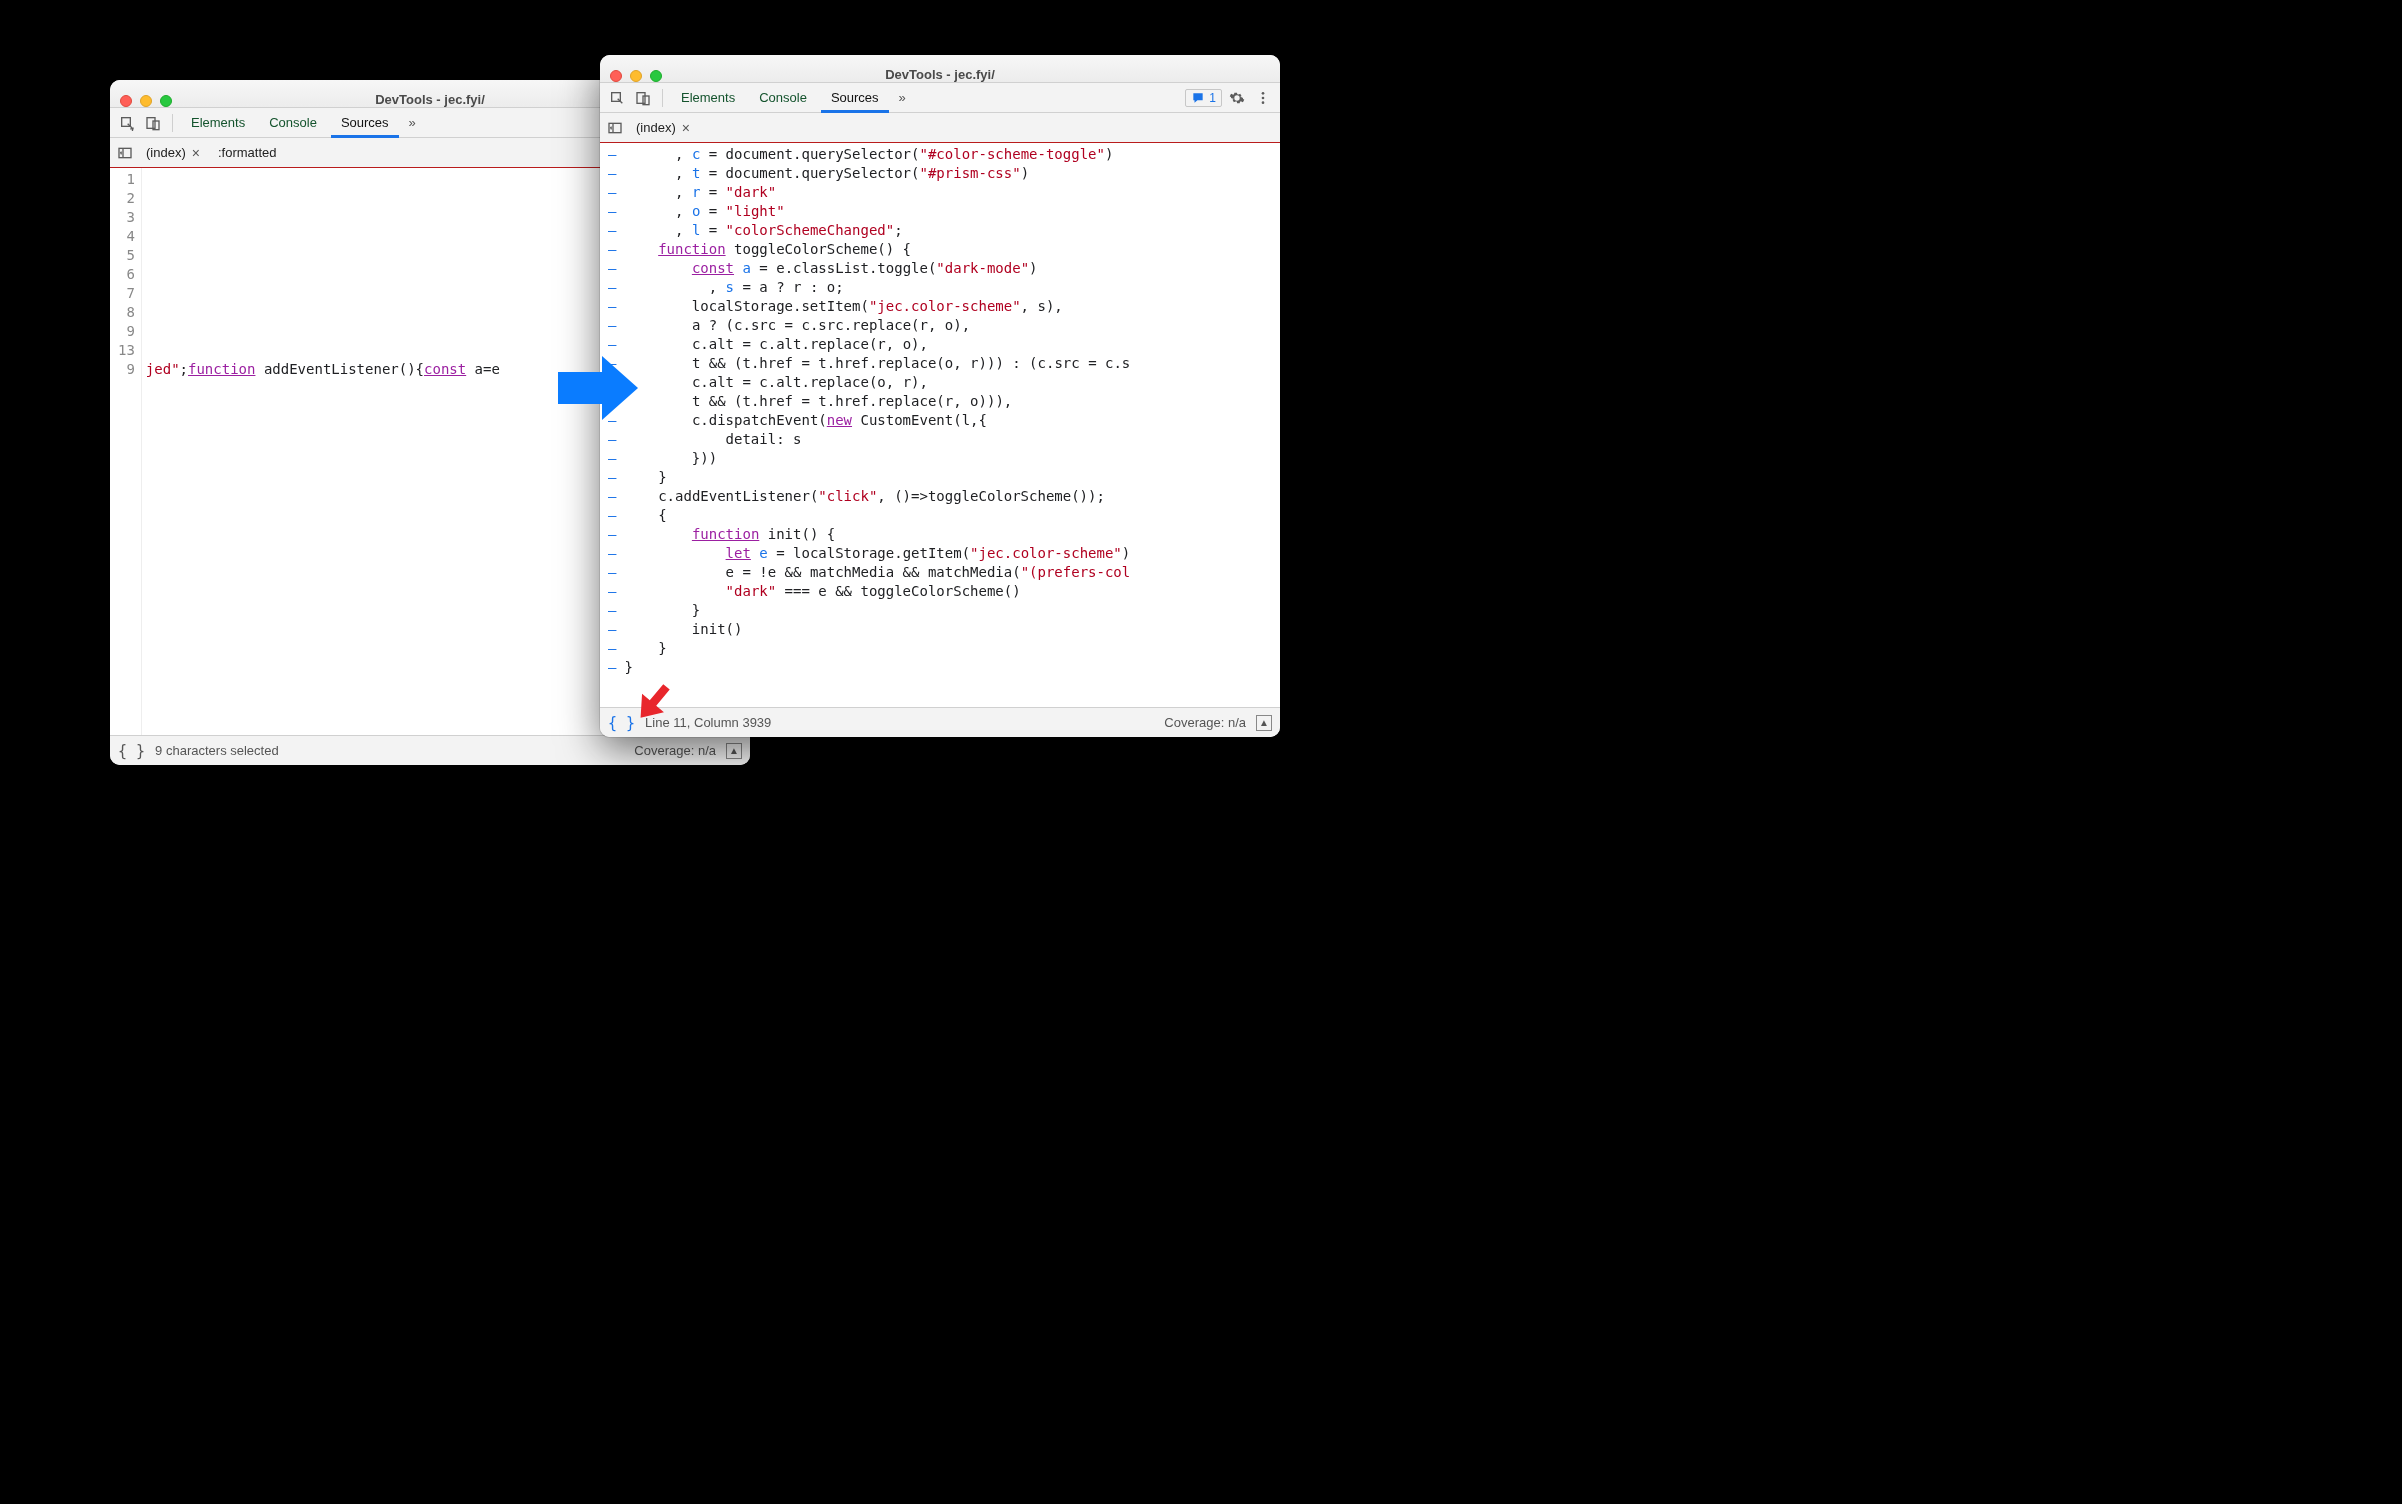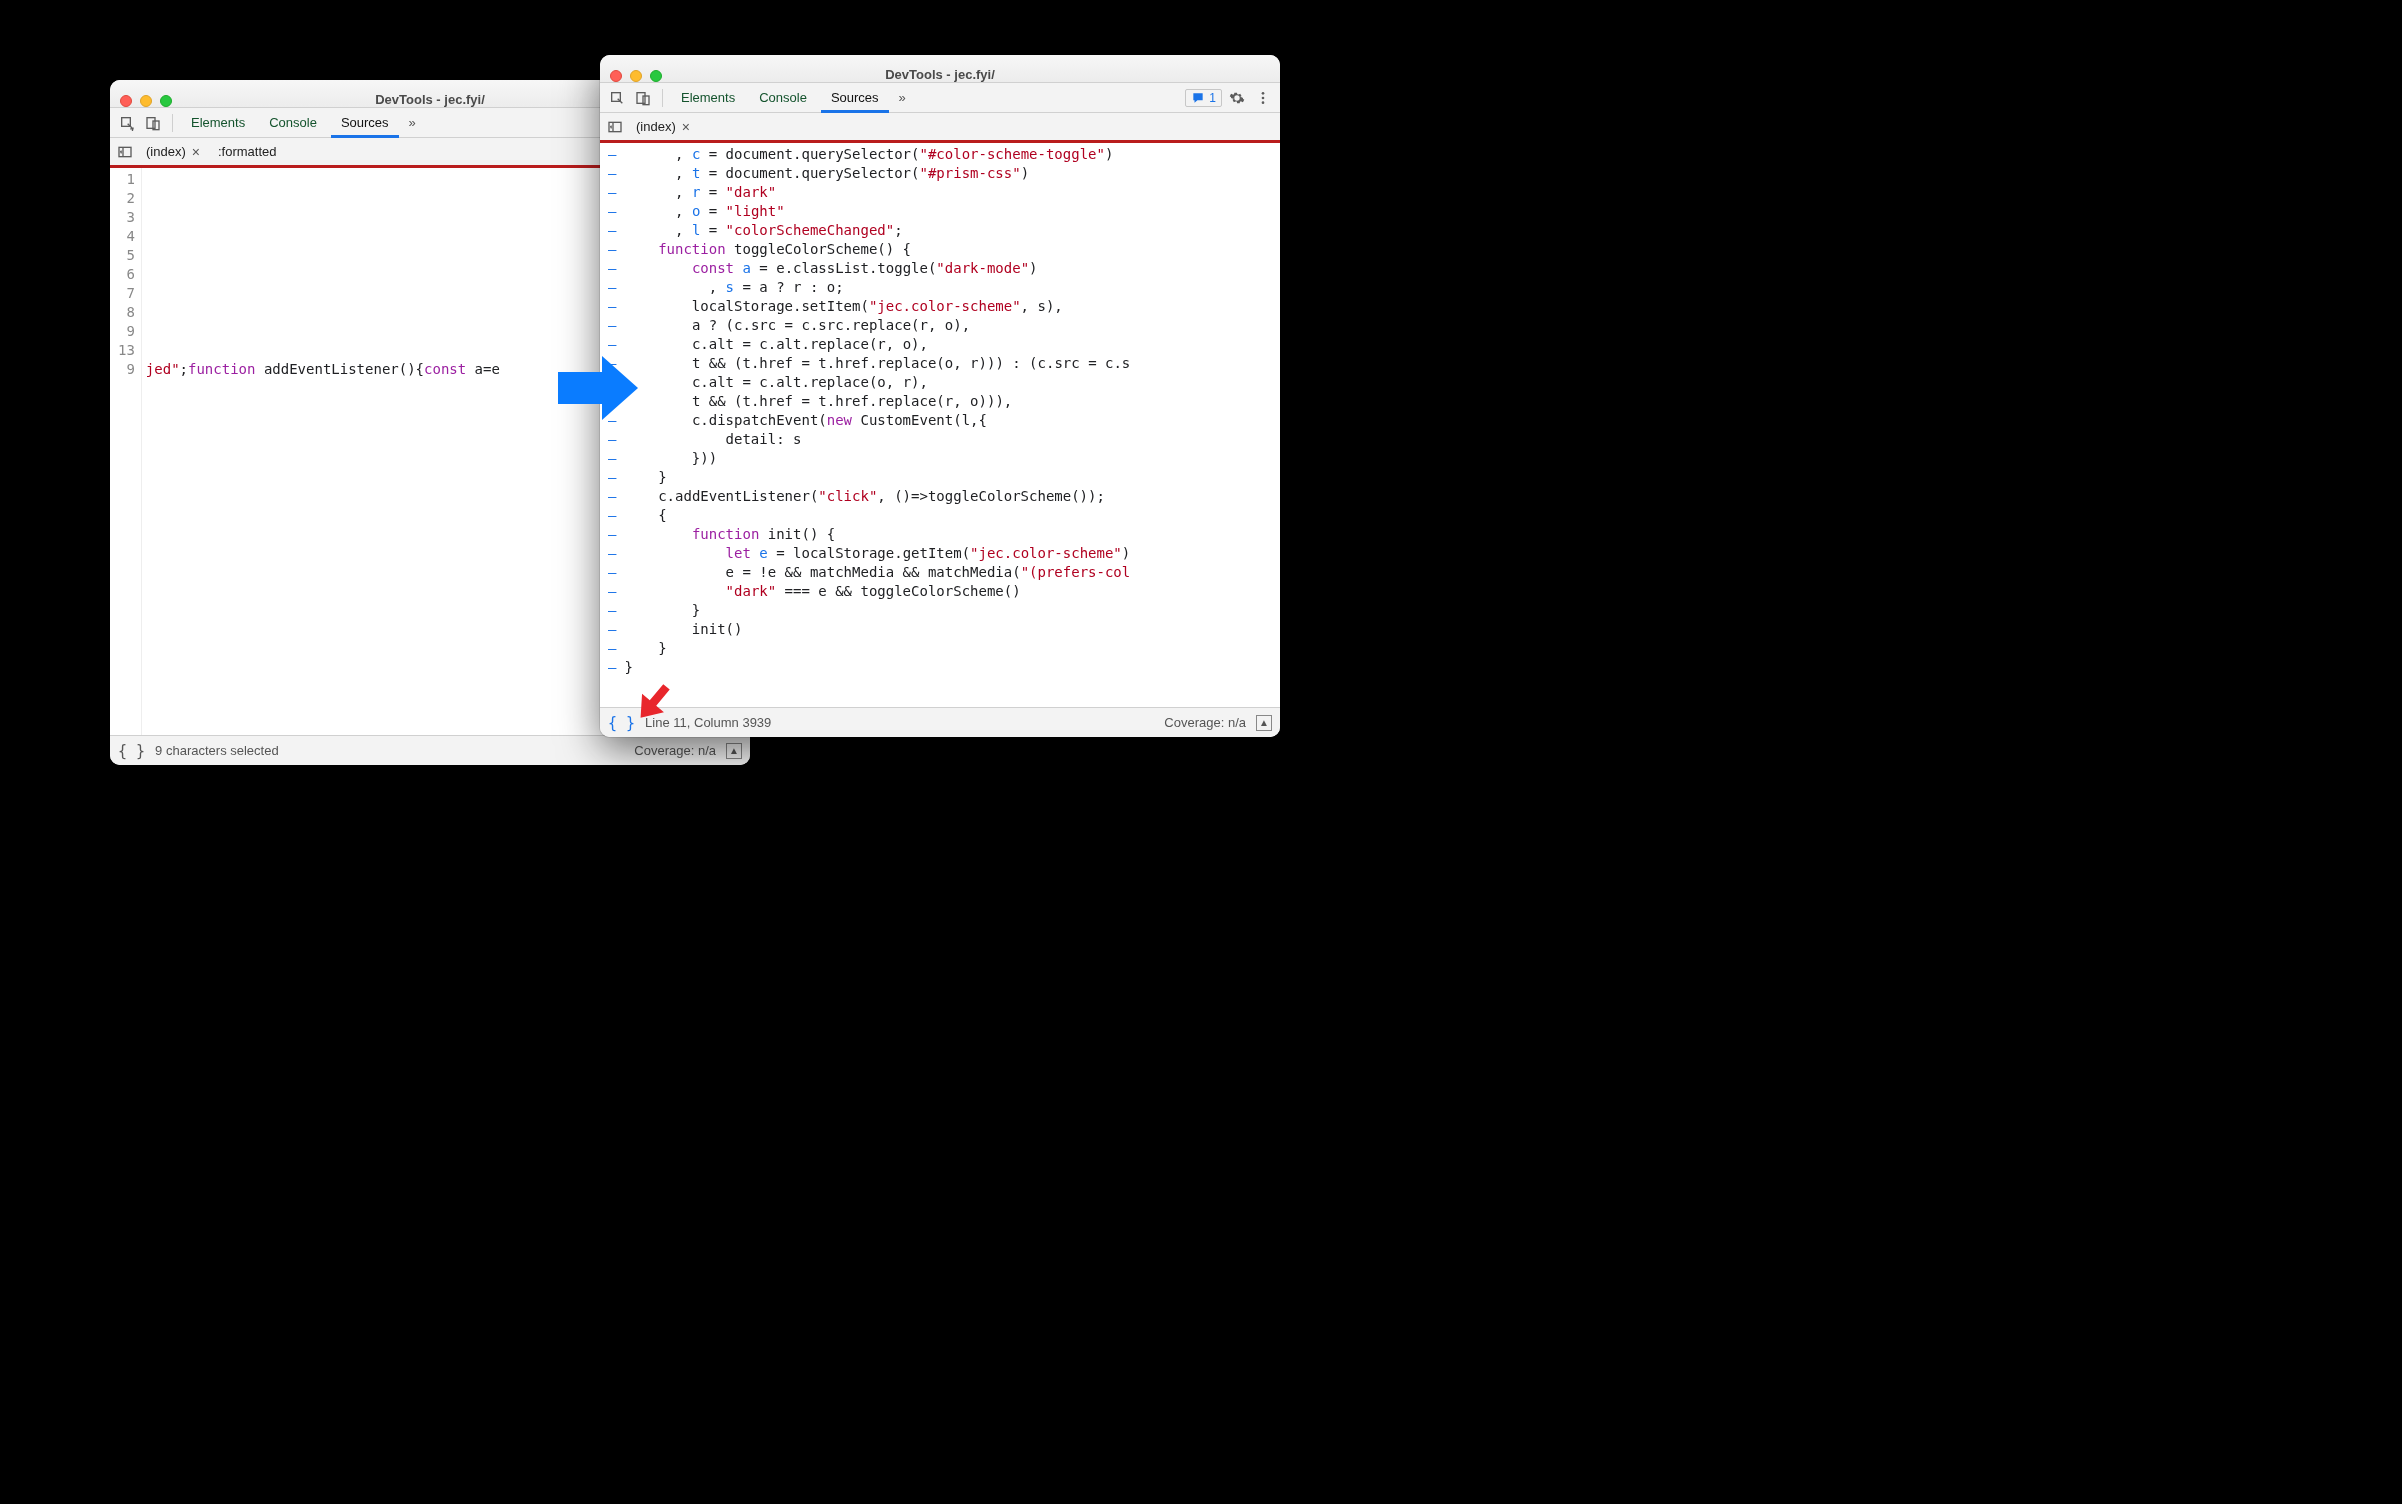--- a/index.html
+++ b/index.html
@@ -55,21 +55,21 @@
   .vsep { width:1px; height:18px; background:#cfcfcf; margin:0 4px; }
   .main-tab { padding:0 10px; height:30px; display:flex; align-items:center; font-size:13px; color:#14532d; }
   .main-tab.active { color:#111; border-bottom:3px solid #1a73e8; font-weight:500; height:30px; padding-top:3px; }
   .spacer { flex:1; }
   .badge-box { display:flex; align-items:center; gap:4px; border:1px solid #c7c7c7; border-radius:2px; padding:1px 5px; color:#1a73e8; font-size:12px;}
   .chev { font-size:13px; color:#555; padding:0 6px;}
 
   .subtabs {
     height: 30px;
     background:#f3f3f3;
-    border-bottom:3px solid #b91c1c;
+    border-bottom:1px solid #b91c1c;
     display:flex; align-items:center;
     padding:0 4px; gap:2px;
   }
   .file-tab {
     padding:0 8px; height:28px; display:flex; align-items:center; gap:6px;
     font-size:13px; color:#333;
   }
   .file-tab .close { font-size:14px; color:#555; }
   .file-tab .fname { color:#222; }
 
@@ -77,21 +77,21 @@
   .gutter { background:#fff; color:#888; text-align:right; padding:2px 6px 2px 8px; border-right:1px solid #eee; user-select:none;}
   .gutter div { height:19px; }
   .dashes { padding:2px 4px 2px 8px; color:#1a73e8; user-select:none;}
   .dashes div { height:19px; font-family: Menlo, monospace;}
   .code { padding:2px 0 2px 4px; white-space:pre; overflow:hidden; flex:1; color:#202124;}
   .code div { height:19px; }
 
   
   .pun { color:#202124; }
   .obj { color:#202124; }
-  .kw  { color:#9b1fa1; } 
+  .kw  { color:#9b1fa1;text-decoration:underline; } 
   .id  { color:#1a73e8; }      
   .str { color:#b00020; }      
   .op  { color:#202124; }
 
   .statusbar {
     height:30px; background:#f3f3f3; border-top:1px solid #d0d0d0;
     display:flex; align-items:center; padding:0 8px; gap:10px; font-size:13px; color:#555;
   }
   .statusbar .braces { font-family: Menlo, monospace; font-size:15px; }
   .braces-blue { color:#1a73e8; }

